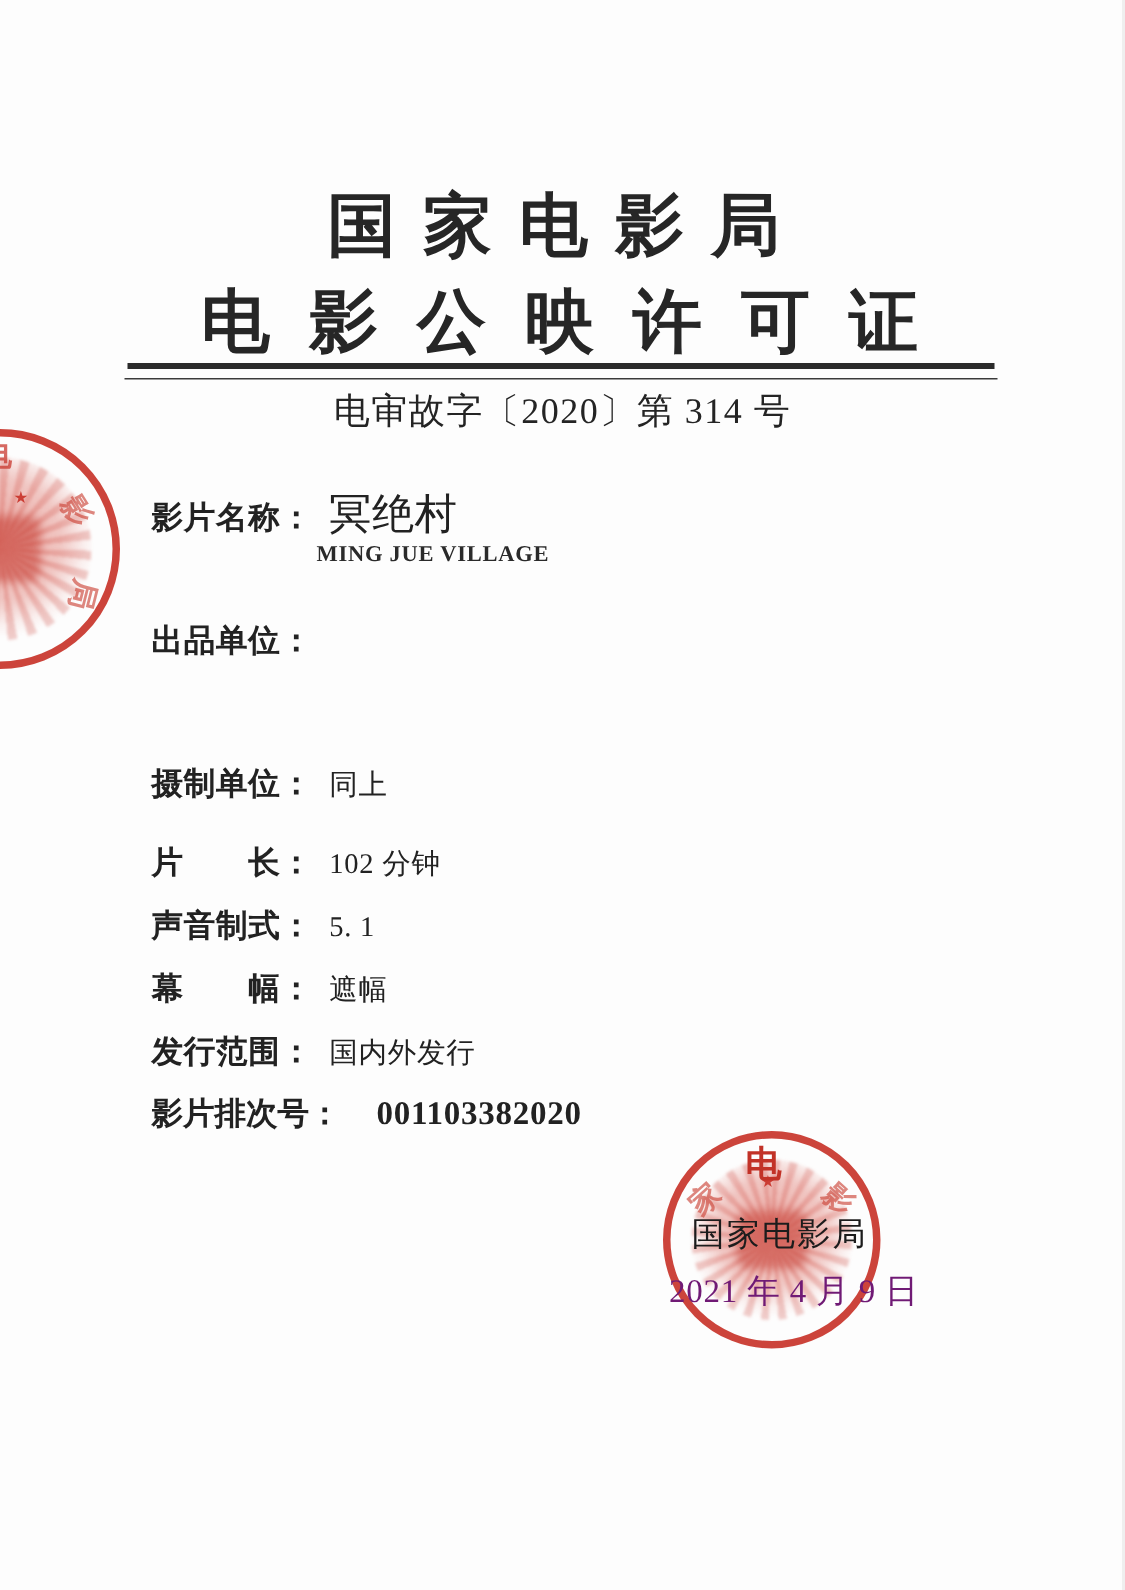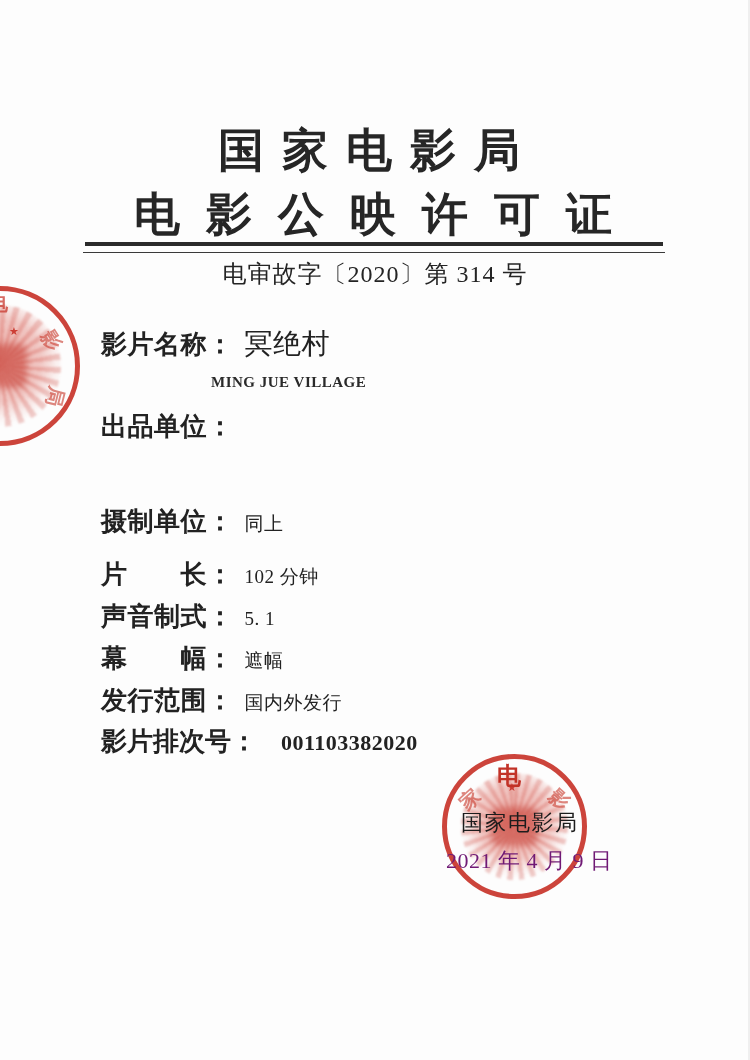--- a/index.html
+++ b/index.html
@@ -21,30 +21,30 @@
   .title2{top:184px;font-size:46px;letter-spacing:26px;padding-left:26px;}
   .rule-thick{position:absolute;left:85px;top:242px;width:578px;height:4px;background:#2b2b2b;}
   .rule-thin{position:absolute;left:83px;top:252px;width:582px;height:1px;background:#3a3a3a;}
   .permit-no{
     position:absolute;left:0;top:258px;width:750px;text-align:center;
     font-size:24px;letter-spacing:1px;color:#242424;
   }
 
   
   .row{position:absolute;left:101px;white-space:nowrap;line-height:26px;}
-  .lbl{font-weight:bold;font-size:26px;color:#222;letter-spacing:0.5px;}
+  .lbl{font-weight:bold;font-size:21px;color:#222;letter-spacing:0.5px;}
   .val{font-size:19px;color:#222;margin-left:11px;letter-spacing:0.5px;}
   .row-film .val{font-size:28px;}
   .row-producer{white-space:normal;display:flex;align-items:flex-start;}
   .row-producer .val{
     display:inline-block;width:418px;font-size:17.5px;line-height:33px;
     letter-spacing:0.3px;vertical-align:top;
   }
   .eng-title{
-    position:absolute;left:211px;top:374px;
+    position:absolute;left:211px;top:362px;
     font-size:15px;font-weight:bold;letter-spacing:0.5px;color:#2a2a2a;
   }
   .row-serial .lbl{letter-spacing:0;}
   .row-serial .val{font-size:22px;font-weight:bold;margin-left:24px;letter-spacing:0.5px;}
 
   
   .seal{position:absolute;border-radius:50%;border:5px solid rgba(198,48,38,0.9);}
   .seal .emblem{
     position:absolute;left:14px;top:14px;right:14px;bottom:14px;border-radius:50%;
     background:

